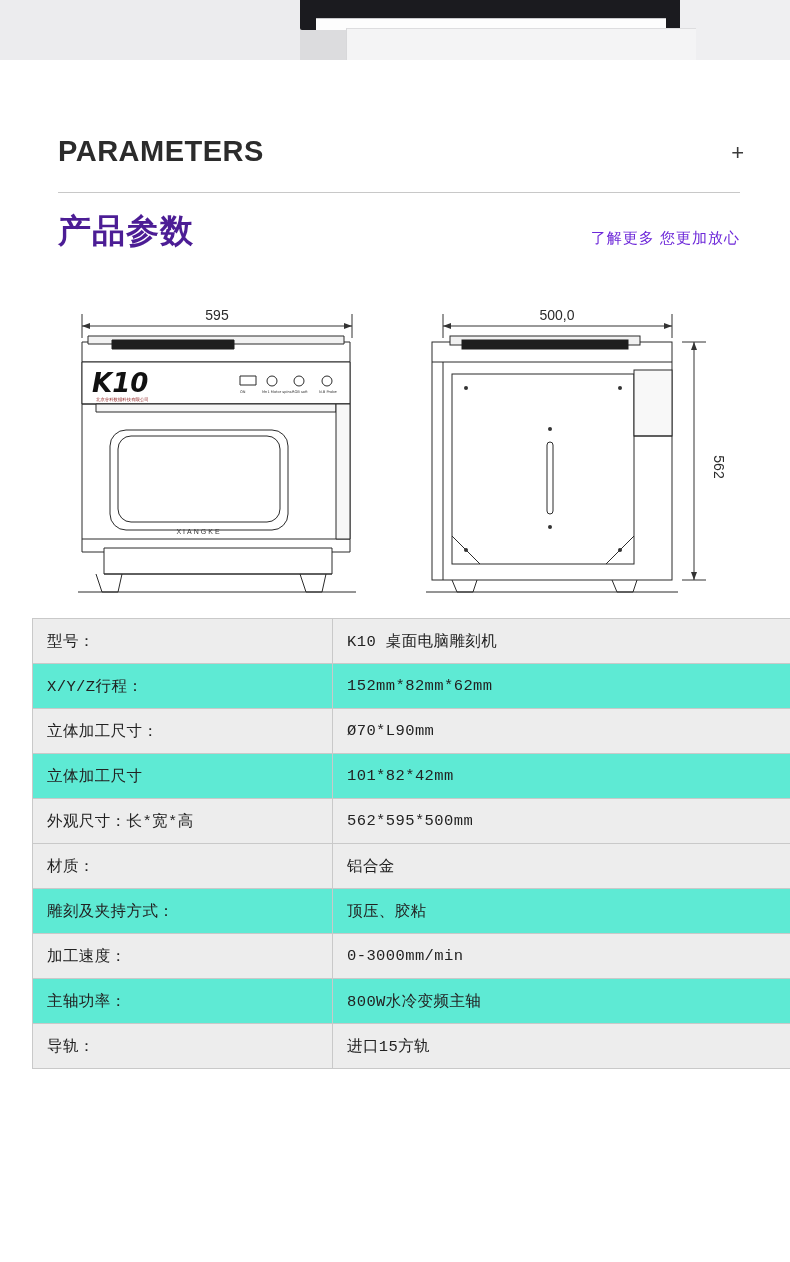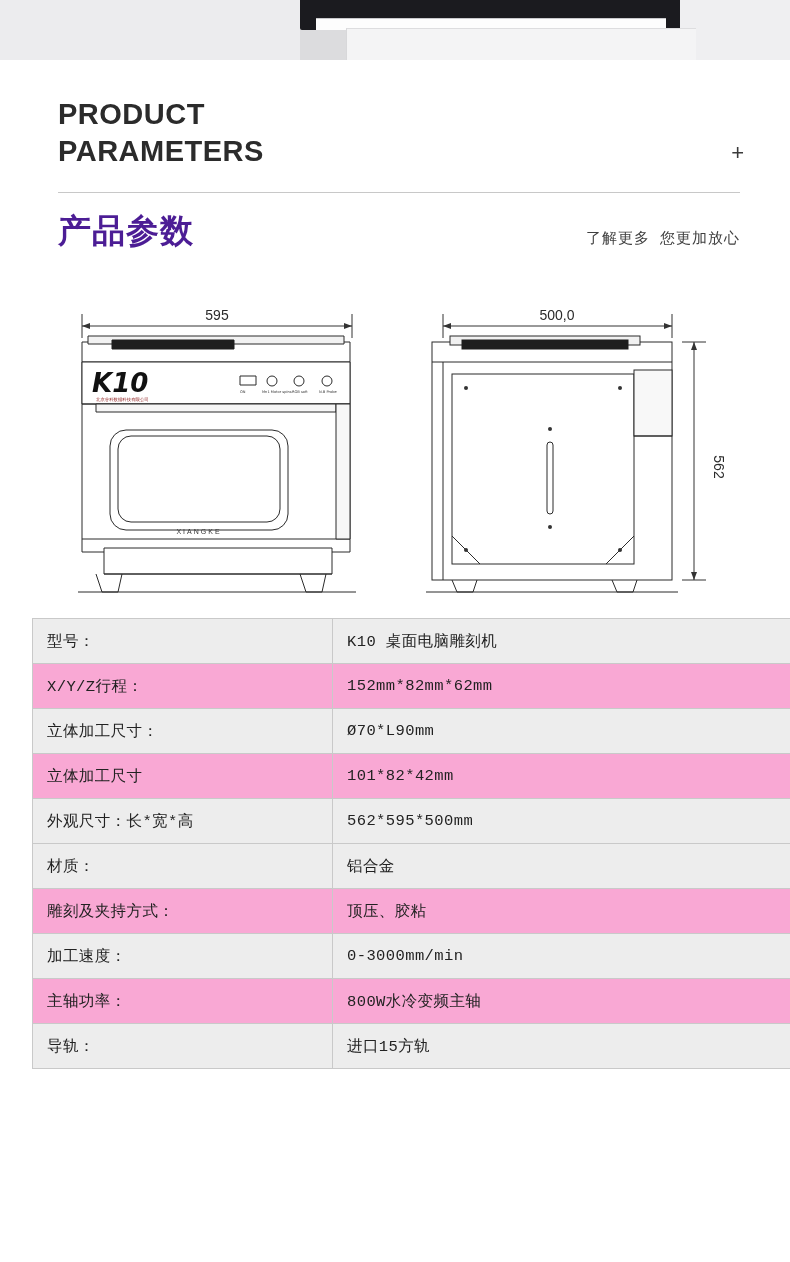--- a/index.html
+++ b/index.html
@@ -112,24 +112,23 @@
   }
   .subhead .cn-title {
     font-size: 33px;
     font-weight: bold;
     letter-spacing: 1px;
     color: #4c1d95;
     font-family: "DejaVu Sans", sans-serif;
   }
   .subhead .tagline {
     font-size: 15px;
-    color: #404040;
+    color: #6d28d9;
     padding-bottom: 6px;
     letter-spacing: 1px;
-    font-family: Liberation Mono, monospace;
   }
 
   
   .drawings {
     position: relative;
     margin-top: 30px;
     height: 320px;
   }
   .drawing-svg { display: block; }
 
@@ -144,39 +143,39 @@
   }
   .spec-table tr { height: 45px; }
   .spec-table td {
     border: 1px solid #c9c9c9;
     padding: 0 14px;
     vertical-align: middle;
     letter-spacing: 0.4px;
   }
   .spec-table td.k { width: 300px; }
   .spec-table tr.alt td { background: #ededed; }
-  .spec-table tr.plain td { background: #f9a8d4; }
+  .spec-table tr.plain td { background: #5eead4; }
 </style>
 </head>
 <body>
 
 <div class="page">
 
   <div class="photo-strip">
     <div class="left-fill"></div>
     <div class="right-fill"></div>
     <div class="base-shadow"></div>
     <div class="machine-top"></div>
     <div class="machine-top-panel"></div>
     <div class="base"></div>
   </div>
 
   <div class="heading">
     <h1>
-      <span>PRODUCT</span><br>
+      <br>
       <span>PARAMETERS</span>
     </h1>
     <span class="plus-mark">+</span>
   </div>
 
   <div class="rule"></div>
 
   <div class="subhead">
     <div class="cn-title">产品参数</div>
     <div class="tagline">了解更多 您更加放心</div>

